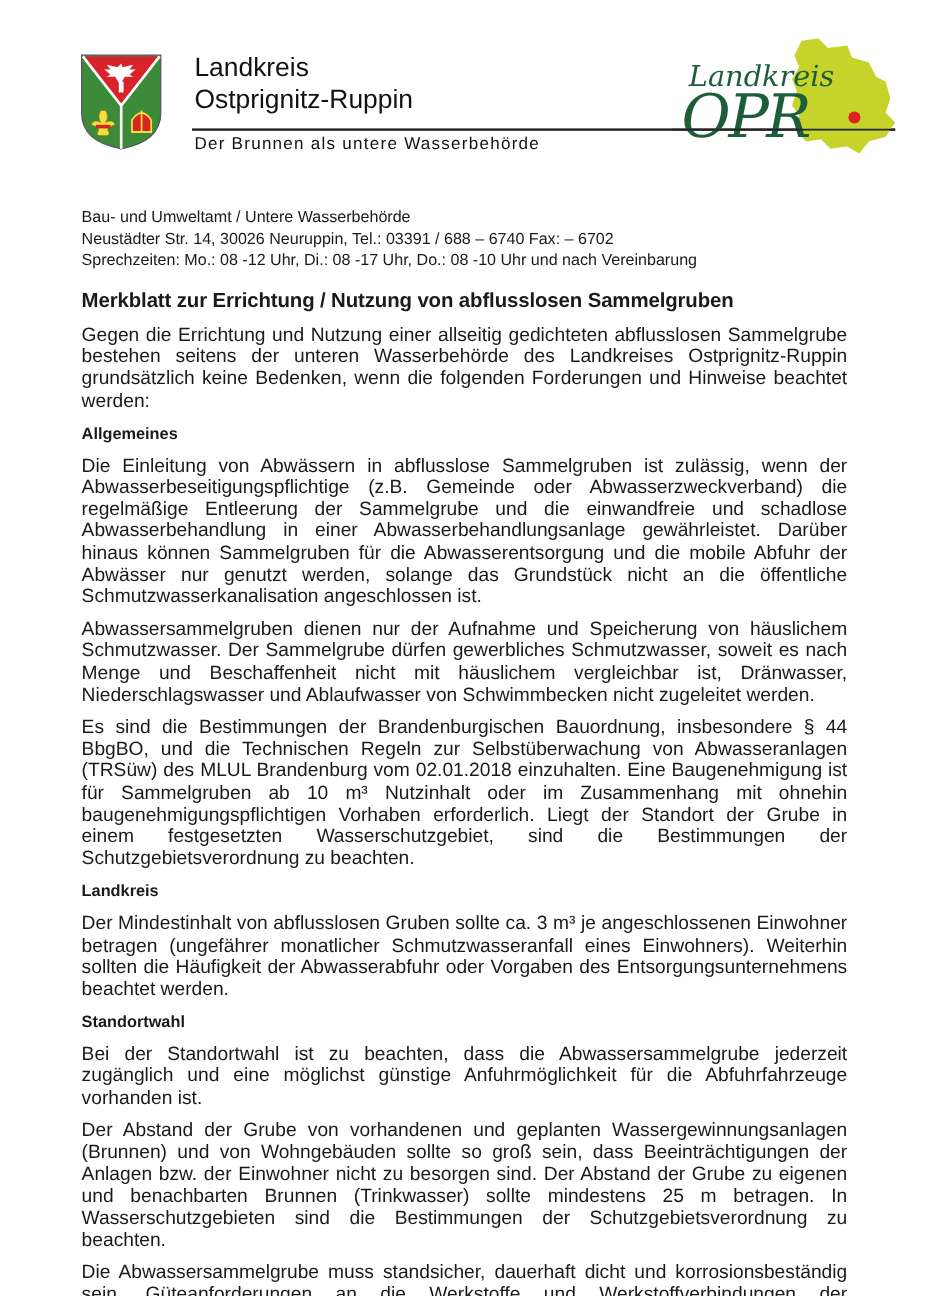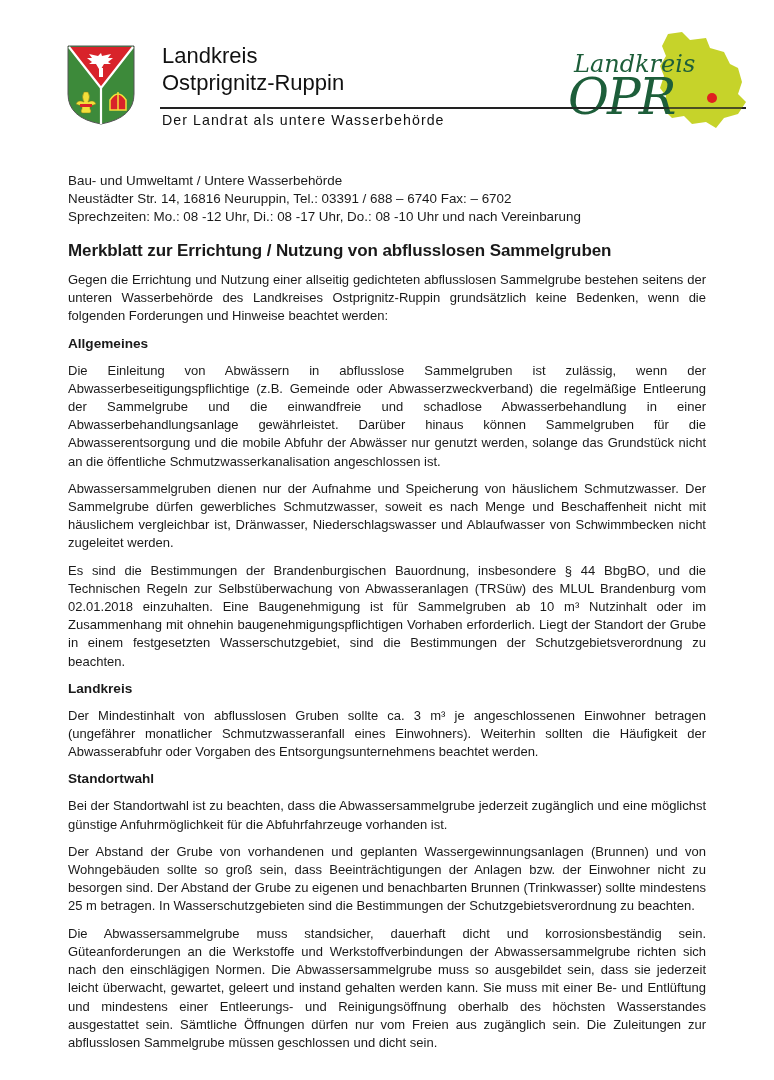--- a/index.html
+++ b/index.html
@@ -9,21 +9,21 @@
     .coa { position: absolute; left: 66px; top: 44px; width: 70px; height: 82px; }
     .org-name { position: absolute; left: 162px; top: 42px; font-size: 22px; line-height: 27px; color: #111; }
     .divider { position: absolute; left: 160px; top: 107px; width: 586px; height: 1.5px; background: #222; }
     .subtitle { position: absolute; left: 162px; top: 112px; font-size: 14.2px; letter-spacing: 1.05px; color: #111; }
     .opr-logo { position: absolute; left: 560px; top: 30px; width: 200px; height: 100px; }
 
     .content { position: absolute; left: 68px; top: 172px; width: 638px; }
     .office { font-size: 13.4px; line-height: 18px; margin: 0 0 14px 0; }
     .office .dept { font-weight: normal; }
     h1.title { font-size: 17px; font-weight: bold; margin: 0 0 9px 0; line-height: 22px; letter-spacing: -0.1px; }
-    p.para { font-size: 13px; line-height: 18.2px; margin: 0 0 9px 0; text-align: justify; }
+    p.para { font-size: 16px; line-height: 18.2px; margin: 0 0 9px 0; text-align: justify; }
     h2.section { font-size: 13.6px; font-weight: bold; margin: 0 0 9px 0; line-height: 18px; }
   </style>
 </head>
 <body>
 
 <div class="header">
 
   <svg class="coa" viewBox="0 0 70 82">
     <path d="M2 2 H68 V50 Q68 74 35 80 Q2 74 2 50 Z" fill="#3d8a3a" stroke="#555" stroke-width="1"></path>
     <path d="M3 3 L67 3 L35 44 Z" fill="#d8232a"></path>
@@ -38,35 +38,35 @@
 
     <path d="M44 66 L44 56 Q52 44 60 56 L60 66 Z" fill="#d8232a" stroke="#f3e03a" stroke-width="1.5"></path>
     <line x1="52" y1="48" x2="52" y2="66" stroke="#f3e03a" stroke-width="1.5"></line>
   </svg>
 
   <div class="org-name">
     <div>Landkreis</div>
     <div>Ostprignitz-Ruppin</div>
   </div>
   <div class="divider"></div>
-  <div class="subtitle">Der Landrat als untere Wasserbehörde</div>
+  <div class="subtitle">Der Brunnen als untere Wasserbehörde</div>
 
   <svg class="opr-logo" viewBox="0 0 200 100">
     <path d="M108 4 L122 2 L130 10 L146 8 L150 18 L164 22 L170 34 L178 38 L182 52 L178 64 L186 72 L178 84 L164 88 L156 98 L146 92 L132 94 L124 86 L112 88 L104 80 L106 66 L100 58 L104 46 L100 36 L106 26 L102 16 Z" fill="#c6d32a"></path>
     <text x="14" y="42" font-family="DejaVu Serif, serif" font-style="italic" font-size="24" fill="#1d5e3a">Landkreis</text>
     <text x="8" y="84" font-family="DejaVu Serif, serif" font-style="italic" font-size="50" fill="#1d5e3a" letter-spacing="-2">OPR</text>
     <circle cx="152" cy="68" r="5" fill="#e02020"></circle>
     <line x1="0" y1="78" x2="186" y2="78" stroke="#222" stroke-width="1.5"></line>
   </svg>
 </div>
 
 <div class="content">
   <div class="office">
     <div class="dept">Bau- und Umweltamt / Untere Wasserbehörde</div>
-    <div>Neustädter Str. 14, 16816 Neuruppin, Tel.: 03391 / 688 – 6740 Fax: – 6702</div>
+    <div>Neustädter Str. 14, 30026 Neuruppin, Tel.: 03391 / 688 – 6740 Fax: – 6702</div>
     <div>Sprechzeiten: Mo.: 08 -12 Uhr, Di.: 08 -17 Uhr, Do.: 08 -10 Uhr und nach Vereinbarung</div>
   </div>
 
   <h1 class="title">Merkblatt zur Errichtung / Nutzung von abflusslosen Sammelgruben</h1>
   <p class="para">Gegen die Errichtung und Nutzung einer allseitig gedichteten abflusslosen Sammelgrube bestehen seitens der unteren Wasserbehörde des Landkreises Ostprignitz-Ruppin grundsätzlich keine Bedenken, wenn die folgenden Forderungen und Hinweise beachtet werden:</p>
 
   <h2 class="section">Allgemeines</h2>
   <p class="para">Die Einleitung von Abwässern in abflusslose Sammelgruben ist zulässig, wenn der Abwasserbeseitigungspflichtige (z.B. Gemeinde oder Abwasserzweckverband) die regelmäßige Entleerung der Sammelgrube und die einwandfreie und schadlose Abwasserbehandlung in einer Abwasserbehandlungsanlage gewährleistet. Darüber hinaus können Sammelgruben für die Abwasserentsorgung und die mobile Abfuhr der Abwässer nur genutzt werden, solange das Grundstück nicht an die öffentliche Schmutzwasserkanalisation angeschlossen ist.</p>
   <p class="para">Abwassersammelgruben dienen nur der Aufnahme und Speicherung von häuslichem Schmutzwasser. Der Sammelgrube dürfen gewerbliches Schmutzwasser, soweit es nach Menge und Beschaffenheit nicht mit häuslichem vergleichbar ist, Dränwasser, Niederschlagswasser und Ablaufwasser von Schwimmbecken nicht zugeleitet werden.</p>
   <p class="para">Es sind die Bestimmungen der Brandenburgischen Bauordnung, insbesondere § 44 BbgBO, und die Technischen Regeln zur Selbstüberwachung von Abwasseranlagen (TRSüw) des MLUL Brandenburg vom 02.01.2018 einzuhalten. Eine Baugenehmigung ist für Sammelgruben ab 10 m³ Nutzinhalt oder im Zusammenhang mit ohnehin baugenehmigungspflichtigen Vorhaben erforderlich. Liegt der Standort der Grube in einem festgesetzten Wasserschutzgebiet, sind die Bestimmungen der Schutzgebietsverordnung zu beachten.</p>

